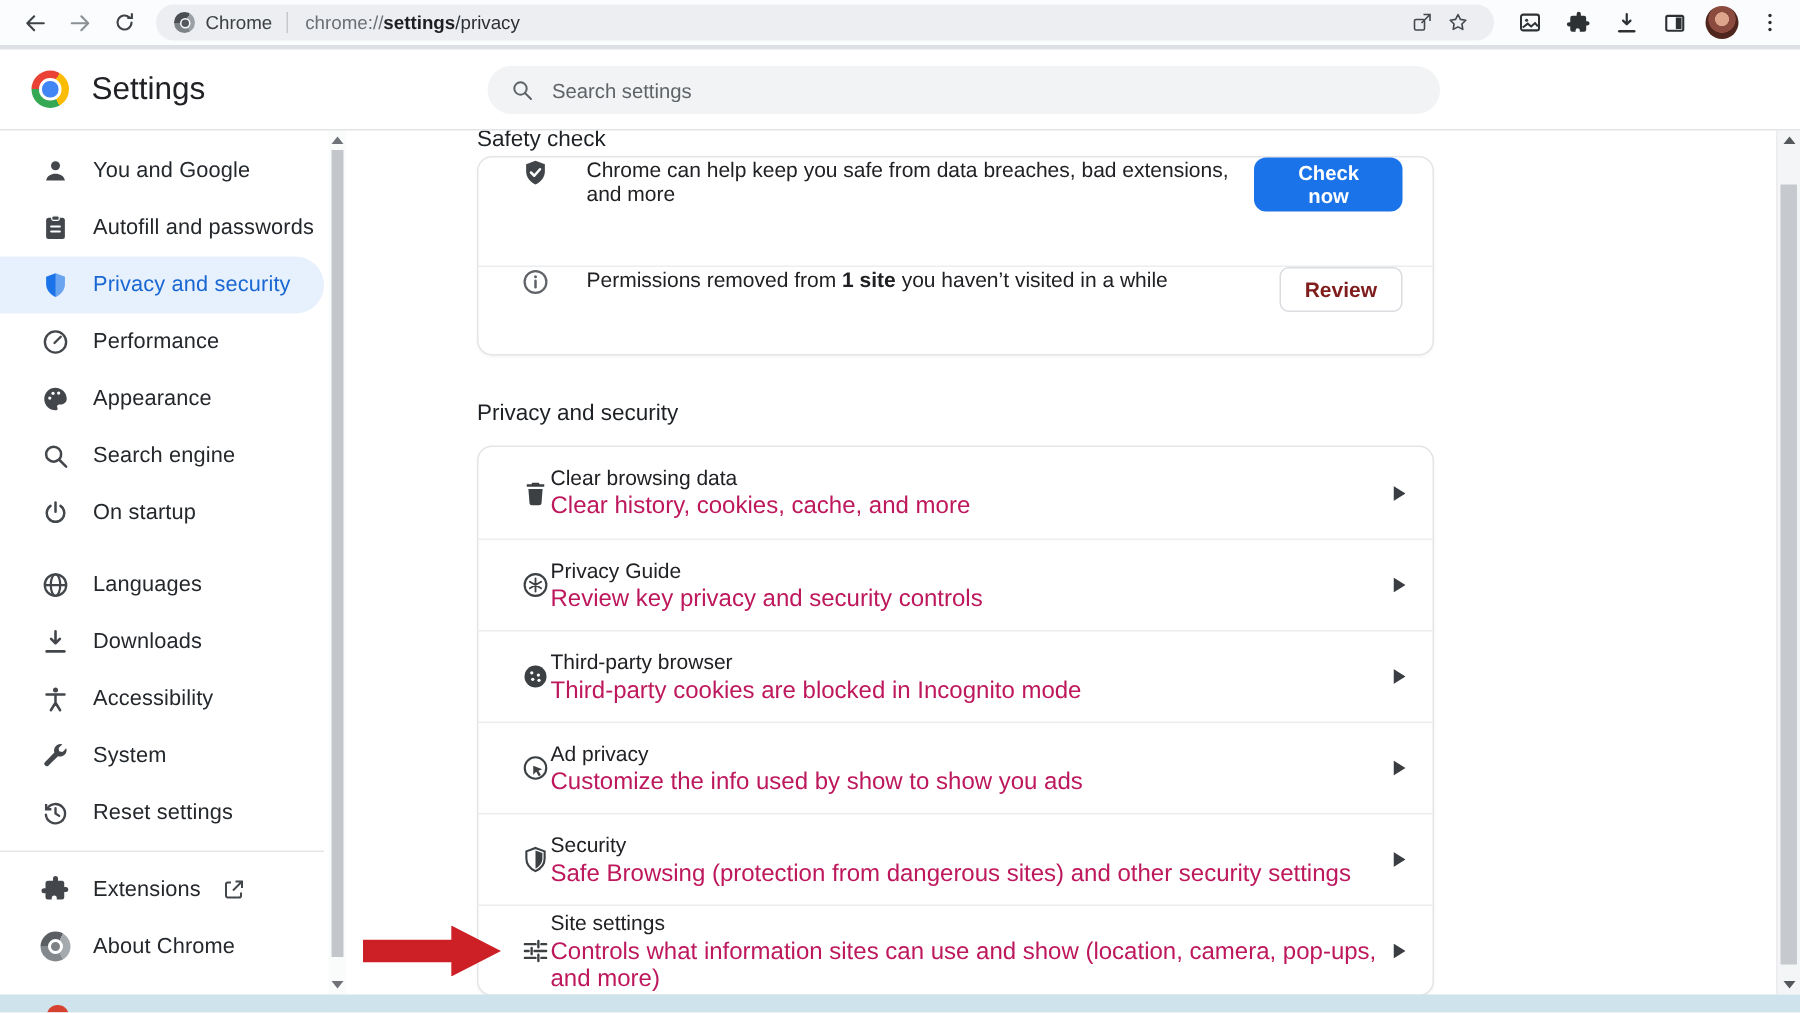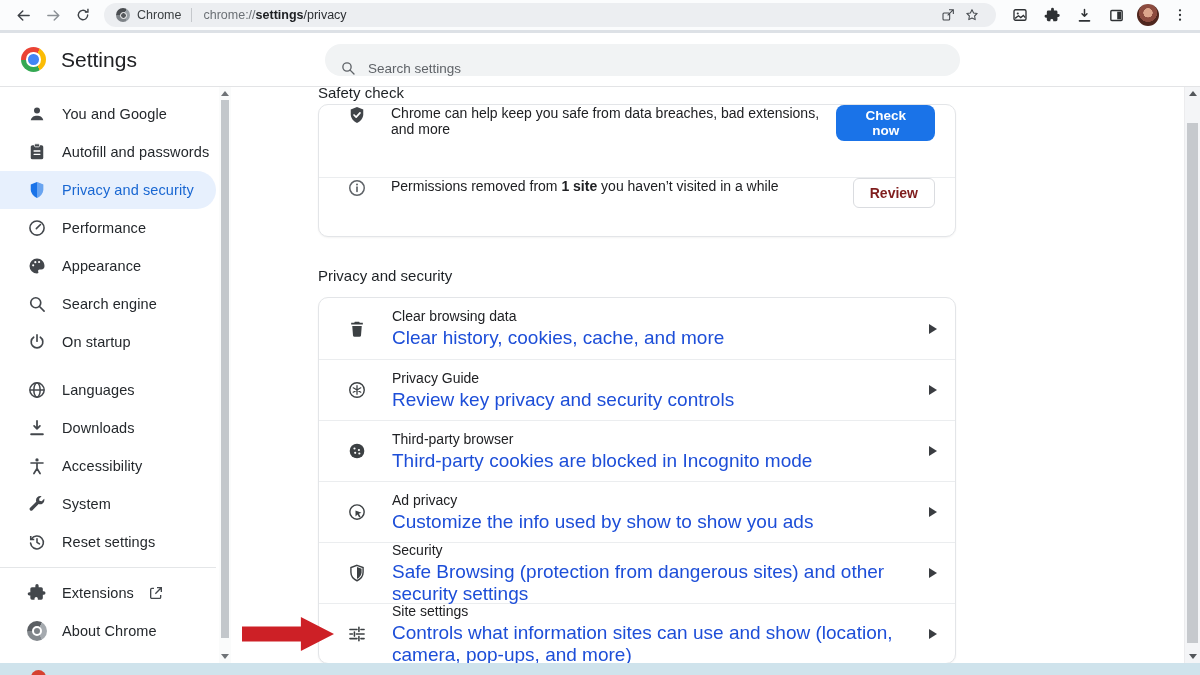--- a/index.html
+++ b/index.html
@@ -32,21 +32,21 @@
     background:radial-gradient(circle at 50% 40%,#dca58c 0 26%,#8c4b3f 28% 52%,#4f261e 54% 100%)}
 
   
   .s-header{position:absolute;top:33px;left:0;right:0;height:54px;background:#fff;
     border-bottom:1px solid #e3e4e6;z-index:7;display:flex;align-items:center}
   .chrome-logo{width:25px;height:25px;margin-left:21px;border-radius:50%;position:relative;flex:0 0 auto;
     background:conic-gradient(from 0deg,#ea4335 0 30deg,#fbbc05 30deg 150deg,#34a853 150deg 270deg,#ea4335 270deg 360deg)}
   .chrome-logo::after{content:"";position:absolute;inset:21%;background:#4285f4;border:2px solid #fff;border-radius:50%}
   .s-title{font-size:21px;color:#202124;margin-left:15px;font-weight:400}
   .search-wrap{position:absolute;left:325px;top:11px;width:635px;height:32px;background:#f1f3f4;
-    border-radius:16px;display:flex;align-items:flex-end;padding:0 15px}
+    border-radius:16px;display:flex;align-items:center;padding:0 15px}
   .search-wrap .mag{width:16px;height:16px;color:#5f6368;flex:0 0 auto}
   .search-input{border:none;outline:none;background:transparent;flex:1;margin-left:12px;
     font-size:13.5px;color:#202124;font-family:inherit}
   .search-input::placeholder{color:#5f6368}
 
   
   .sidebar{position:absolute;left:0;top:87px;width:219px;bottom:0;background:#fff;overflow:hidden;z-index:2}
   .side-list{position:absolute;top:8px;left:0;right:3px}
   .side-item{height:38px;display:flex;align-items:center;padding-left:27px;cursor:pointer;
     border-radius:0 19px 19px 0}
@@ -82,23 +82,23 @@
   .crow .rtext{margin-left:24px;font-size:14px;color:#202124}
   .btn-primary{margin-left:auto;background:#1a73e8;color:#fff;font-size:13.5px;font-weight:700;
     border:none;border-radius:8px;height:36px;padding:0 17px;font-family:inherit;cursor:pointer}
   .btn-outline{margin-left:auto;background:#fff;color:#7f1d1d;font-size:14px;font-weight:700;
     border:1px solid #dadce0;border-radius:6px;height:30px;padding:0 16px;font-family:inherit;cursor:pointer}
   .divider-line{border-top:1px solid #ebedef}
 
   .prow{display:flex;align-items:center;height:61px;padding:0 18px 0 28px;cursor:pointer}
   .prow + .prow{border-top:1px solid #ebedef}
   .prow .ric{width:20px;height:20px;flex:0 0 auto;display:flex;color:#3c4043}
-  .ptext{margin-left:25px;min-width:0}
+  .ptext{min-width:0}
   .ptitle{font-size:14px;color:#202124;margin-bottom:3px}
-  .psub{font-size:19px;color:#1d4ed8}
+  .psub{font-size:16px;color:#be185d}
   .chev{margin-left:auto;color:#3a3d41;display:flex;flex:0 0 auto}
 
   
   .red-arrow{position:absolute;left:242px;top:617px;width:92px;height:34px;background:#cd2026;z-index:9;
     clip-path:polygon(0 28%,64% 28%,64% 0,100% 50%,64% 100%,64% 72%,0 72%)}
   .bottom-strip{position:absolute;left:0;right:0;bottom:0;height:12px;background:#cfe3ec;overflow:hidden;z-index:10}
   .red-peek{position:absolute;left:31px;top:7px;width:15px;height:15px;border-radius:50%;background:#d64130}
   .about-glyph{width:20px;height:20px;border-radius:50%;position:relative;
     background:conic-gradient(from 0deg,#5b5f63 0 30deg,#a5aaaf 30deg 150deg,#83888d 150deg 270deg,#5b5f63 270deg 360deg)}
   .about-glyph::after{content:"";position:absolute;inset:25%;border-radius:50%;background:#7d8287;border:2px solid #fff}

